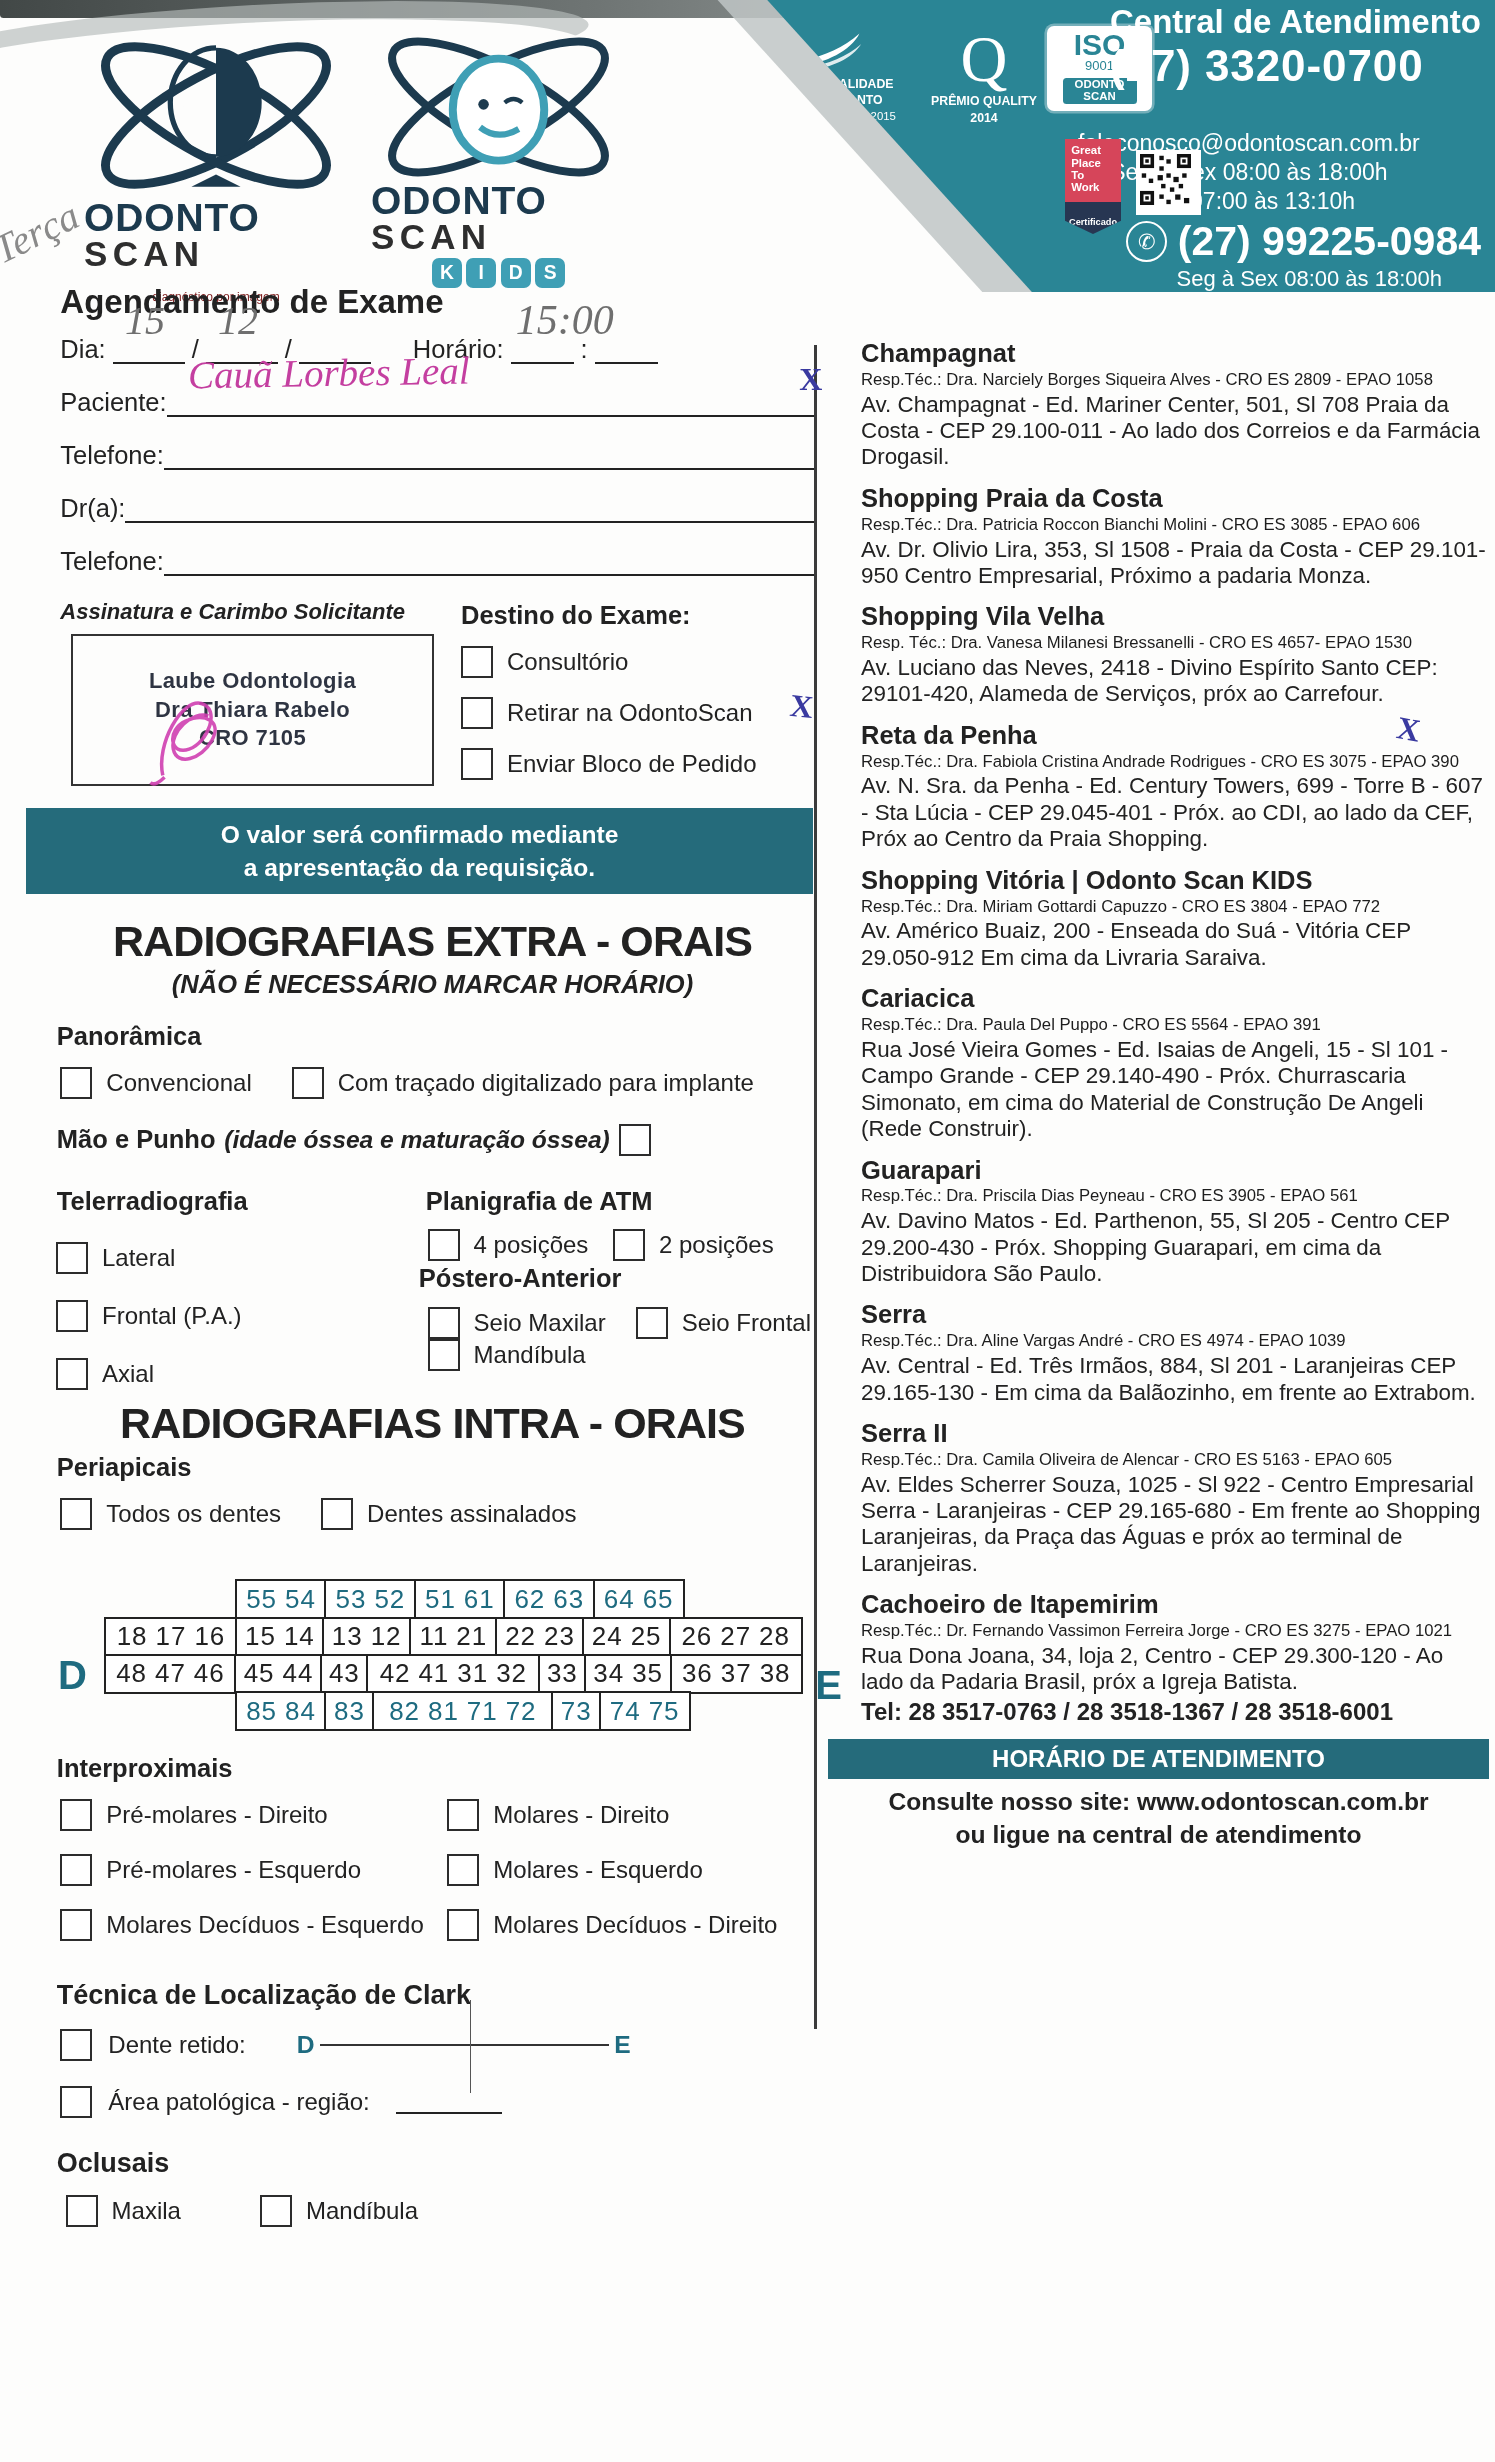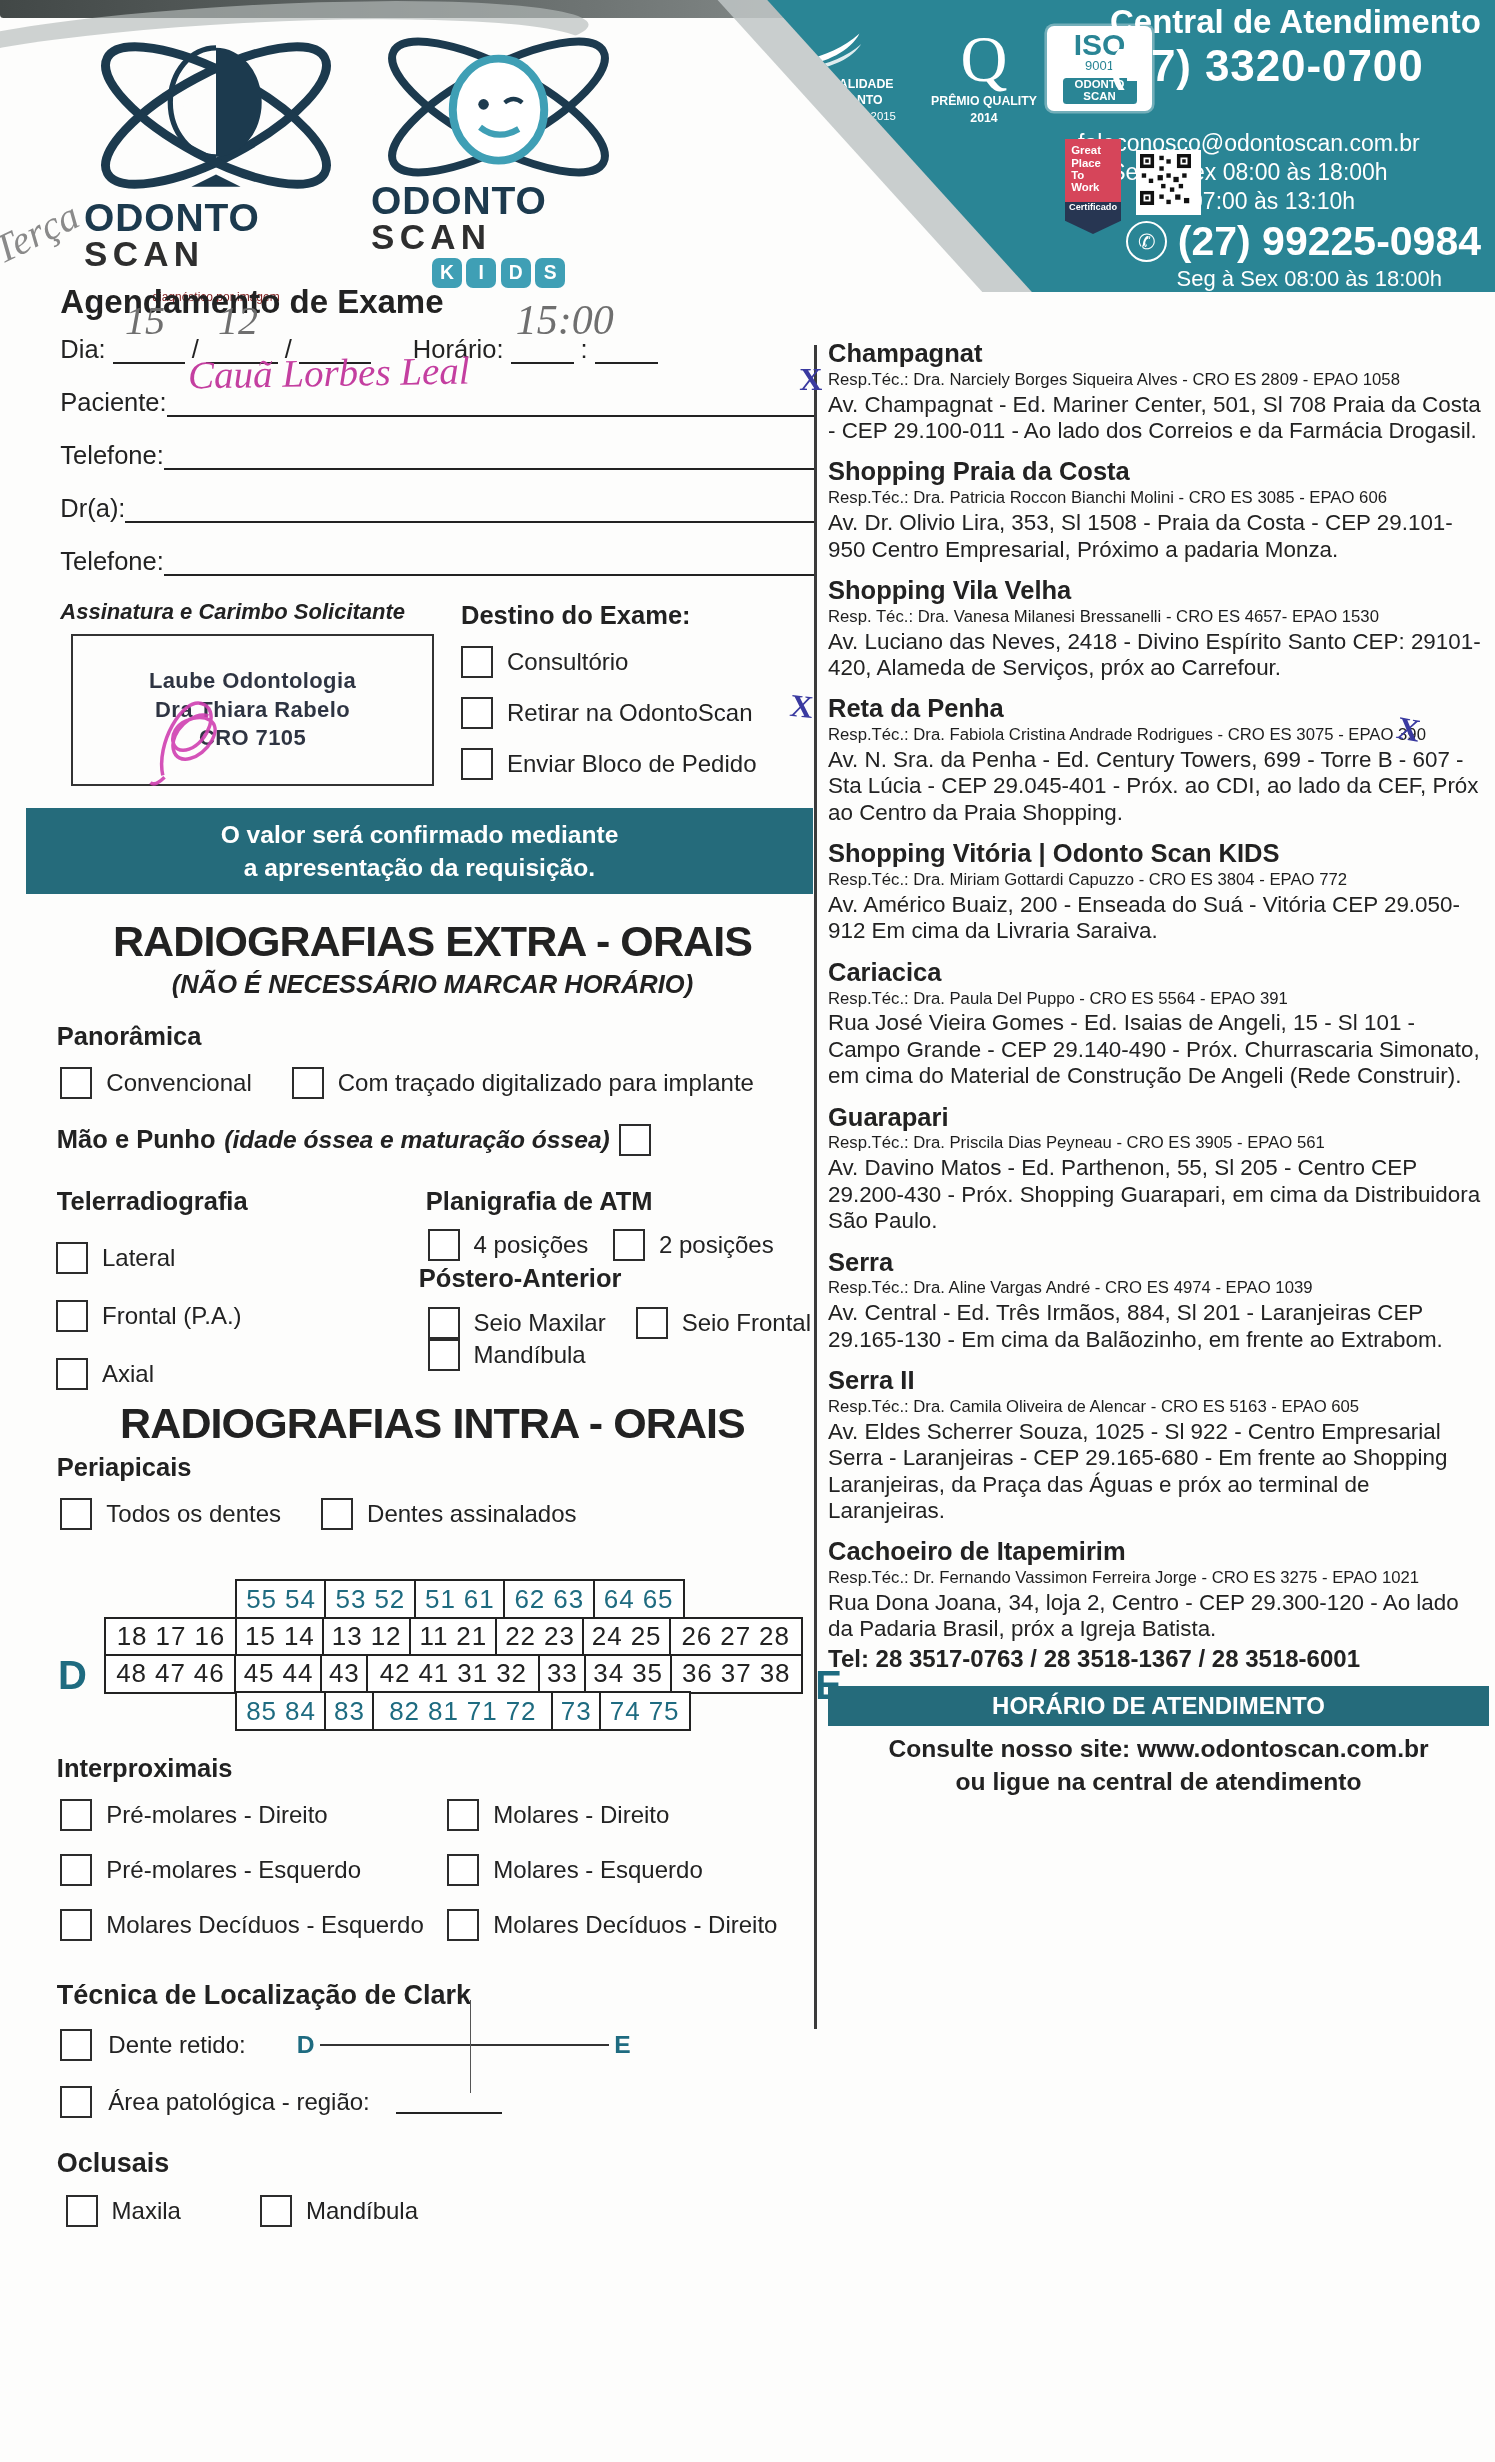--- a/index.html
+++ b/index.html
@@ -26,21 +26,21 @@
   .iso .i2{color:#2a8595;font-size:13px;line-height:14px;}
   .iso .chip{margin:4.4px auto 0;background:#2a8595;border-radius:3.5px;width:74px;padding:1.8px 0;font-size:11.4px;font-weight:700;line-height:11.4px;}
   .central{position:absolute;right:14px;top:3px;text-align:left;}
   .central .c1{font-size:33px;font-weight:700;}
   .central .c2{font-size:44px;font-weight:700;letter-spacing:0.9px;}
   .contact{position:absolute;right:17.6px;top:130px;width:457px;text-align:center;}
   .contact .e{font-size:23px;}
   .contact .h{font-size:23px;margin-top:1.8px;}
   .gptw{position:absolute;left:397px;top:139px;width:56px;height:95px;clip-path:polygon(0 0,100% 0,100% 86%,50% 100%,0 86%);}
   .gptw .red{background:#d6455a;height:58px;padding:5.3px 0 0 6.2px;font-size:11.4px;font-weight:700;line-height:12.3px;}
-  .gptw .nv{background:#273652;height:37px;padding-top:0;text-align:center;font-size:9.2px;font-weight:700;}
+  .gptw .nv{background:#273652;height:37px;padding-top:15px;text-align:center;font-size:9.2px;font-weight:700;}
   .qr{position:absolute;left:468px;top:150px;width:58px;height:58px;background:#fff;padding:3.5px;}
   .wapp{position:absolute;right:14px;top:218px;display:flex;align-items:center;gap:10.6px;}
   .wapp .ic{width:37px;height:37px;border:2.6px solid #fff;border-radius:50%;display:flex;align-items:center;justify-content:center;font-size:21px;}
   .wapp .n{font-size:41px;font-weight:700;}
   .wapp-h{position:absolute;right:53px;top:266px;font-size:22px;}
 
   
   .logos{position:absolute;left:84px;top:32px;display:flex;gap:23px;}
   .logo{text-align:center;}
   .logo .w1{font-size:39px;font-weight:800;color:#1c3a4e;letter-spacing:0.9px;line-height:37px;}
@@ -108,21 +108,21 @@
   .dline .dl{color:#1e6b80;font-weight:800;font-size:24.6px;}
   .dline .ln{flex:1;border-top:2.6px solid #333;margin:0 5.3px;position:relative;}
   .dline .tick{position:absolute;left:52%;top:-46px;height:93px;border-left:1.8px solid #555;}
   .short-blank{width:106px;border-bottom:2.6px solid #222;height:23px;margin-left:10.6px;}
   .ocl-row{display:flex;gap:79px;margin-left:17.6px;}
 
   
   .divider{position:absolute;left:814px;top:345px;width:2.6px;height:1684px;background:#3b3b3b;}
   .right{position:absolute;left:828px;top:339px;width:661px;}
   h2.uni{font-size:38px;font-weight:800;margin:0 0 8.8px;}
-  .unit{margin-bottom:13px;}
+  .unit{margin-bottom:13px;margin-left:33px;}
   .unit h3{font-size:25.5px;font-weight:700;margin:0 0 1.8px;}
   .unit .resp{font-size:16.7px;margin:0 0 1.8px;color:#1d1d1d;}
   .unit .addr{font-size:22.4px;line-height:1.18;}
   .unit .tel{font-size:24px;font-weight:700;margin-top:1.8px;}
   .hor-banner{background:#256b7b;color:#fff;font-size:24px;font-weight:700;text-align:center;padding:6.2px 0;margin-top:5.3px;}
   .site{font-size:24.6px;font-weight:700;text-align:center;margin-top:8.8px;}
   .call{font-size:24.6px;font-weight:700;text-align:center;margin-top:5.3px;height:30px;overflow:hidden;}
   svg{display:block;}
 </style>
 </head>

